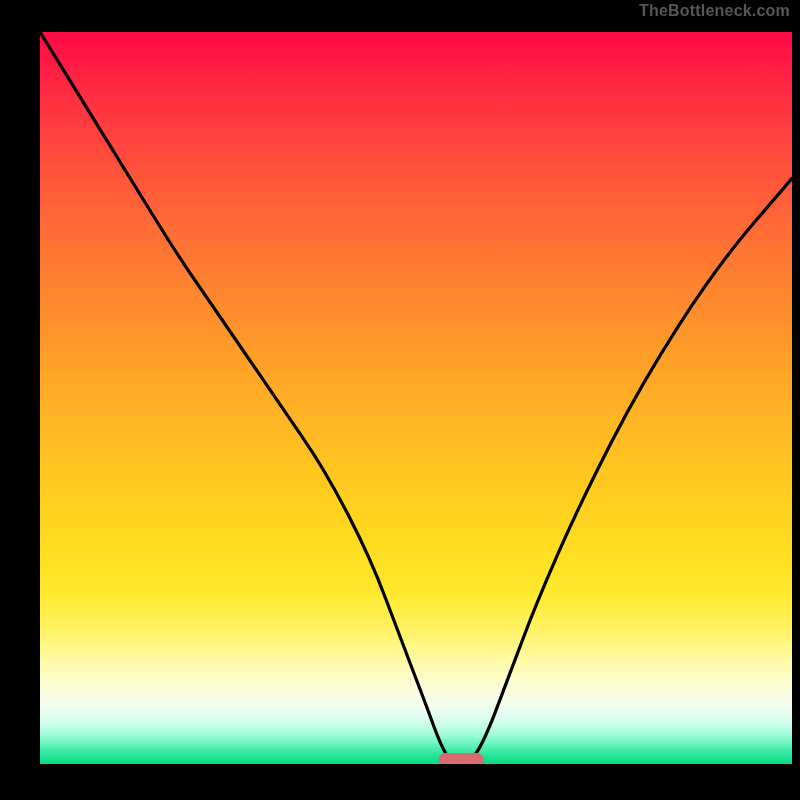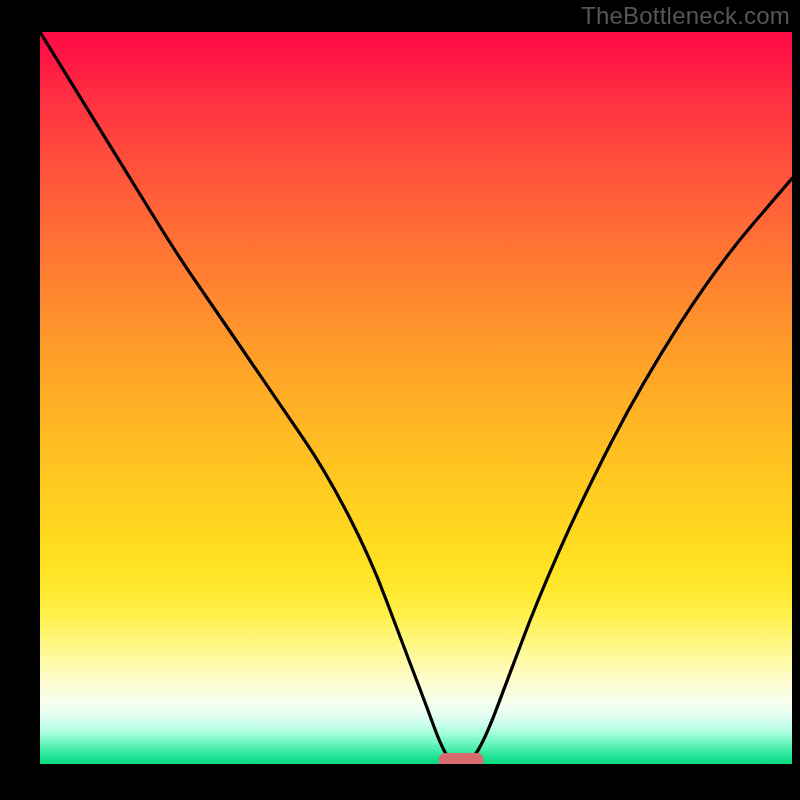--- a/index.html
+++ b/index.html
@@ -14,22 +14,22 @@
     position: relative;
     width: 800px;
     height: 800px;
     background: #000;
   }
   .watermark {
     position: absolute;
     top: 2px;
     right: 10px;
     font-family: Arial, Helvetica, sans-serif;
-    font-size: 24px;
-    font-weight: 400;
+    font-size: 16px;
+    font-weight: 700;
     color: #565656;
     letter-spacing: 0.2px;
   }
   .plot {
     position: absolute;
     left: 40px;
     top: 32px;
     width: 752px;
     height: 732px;
     overflow: hidden;

